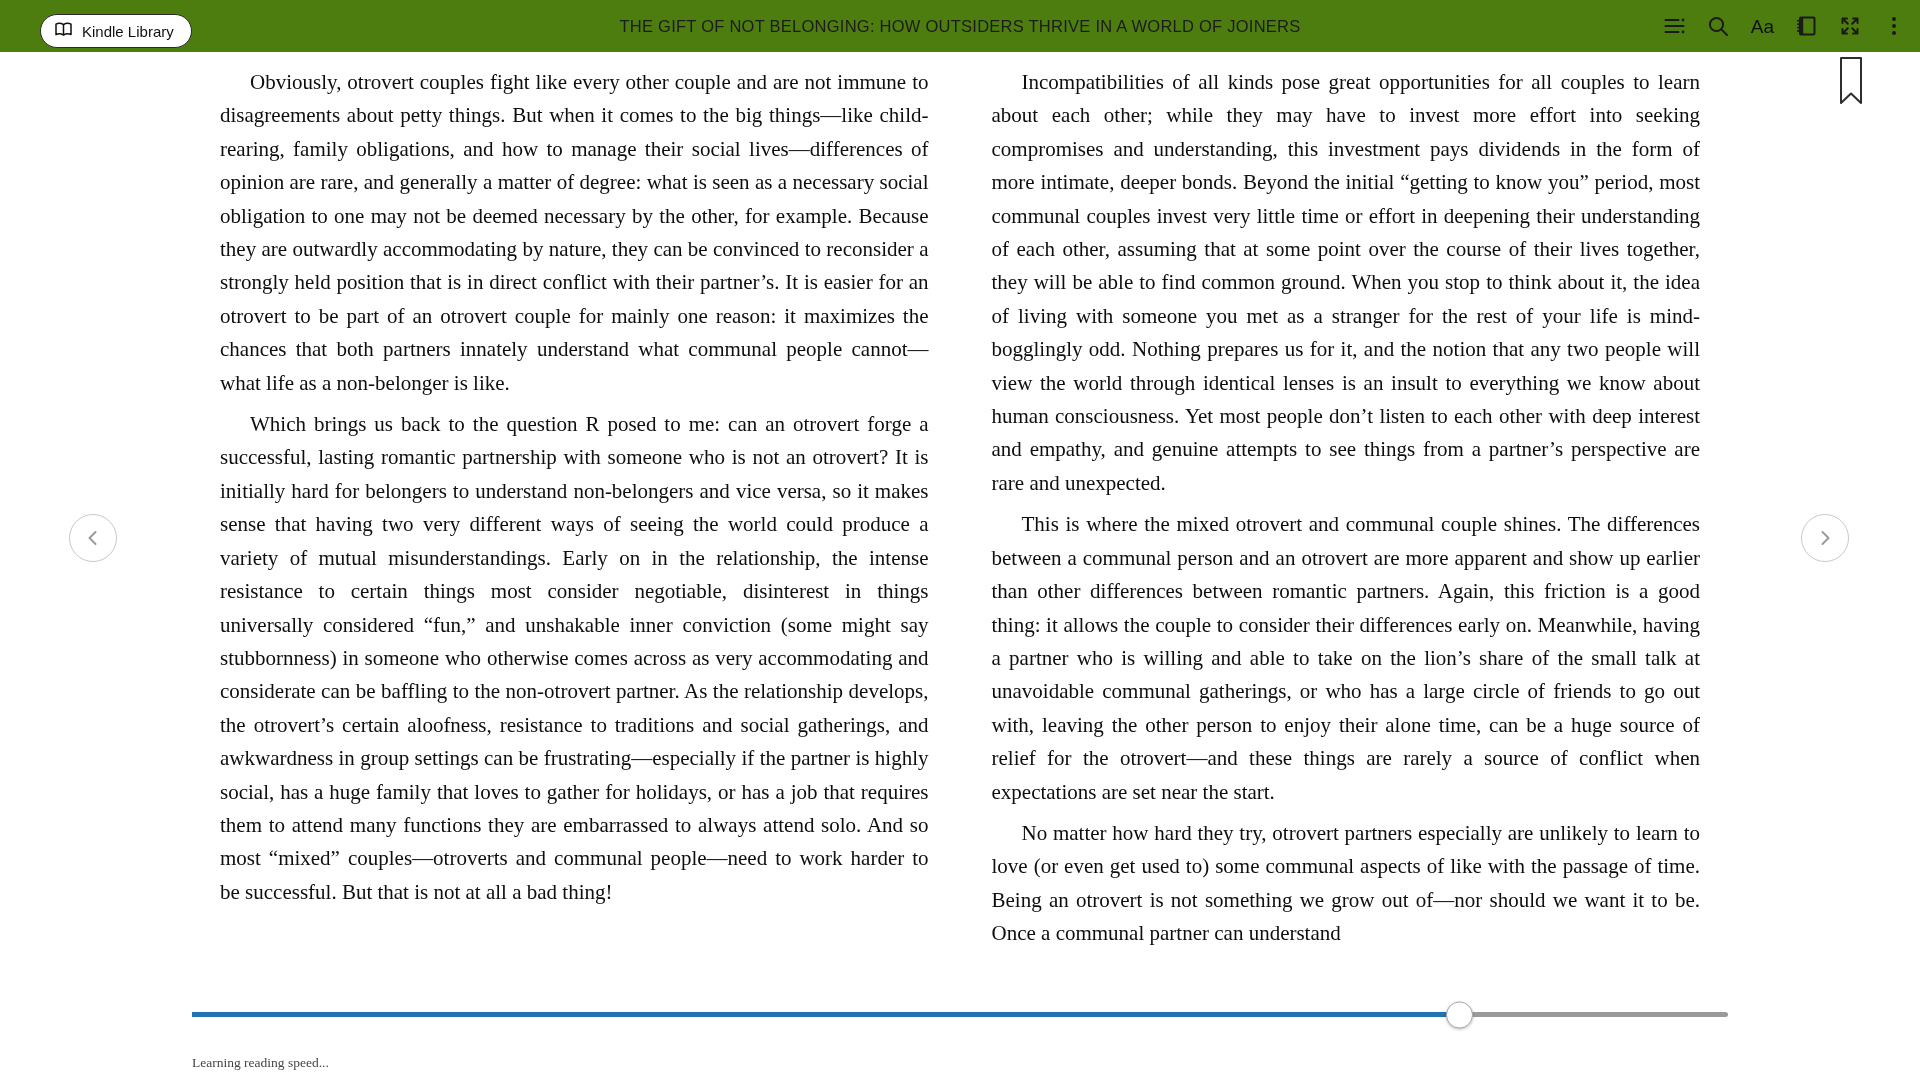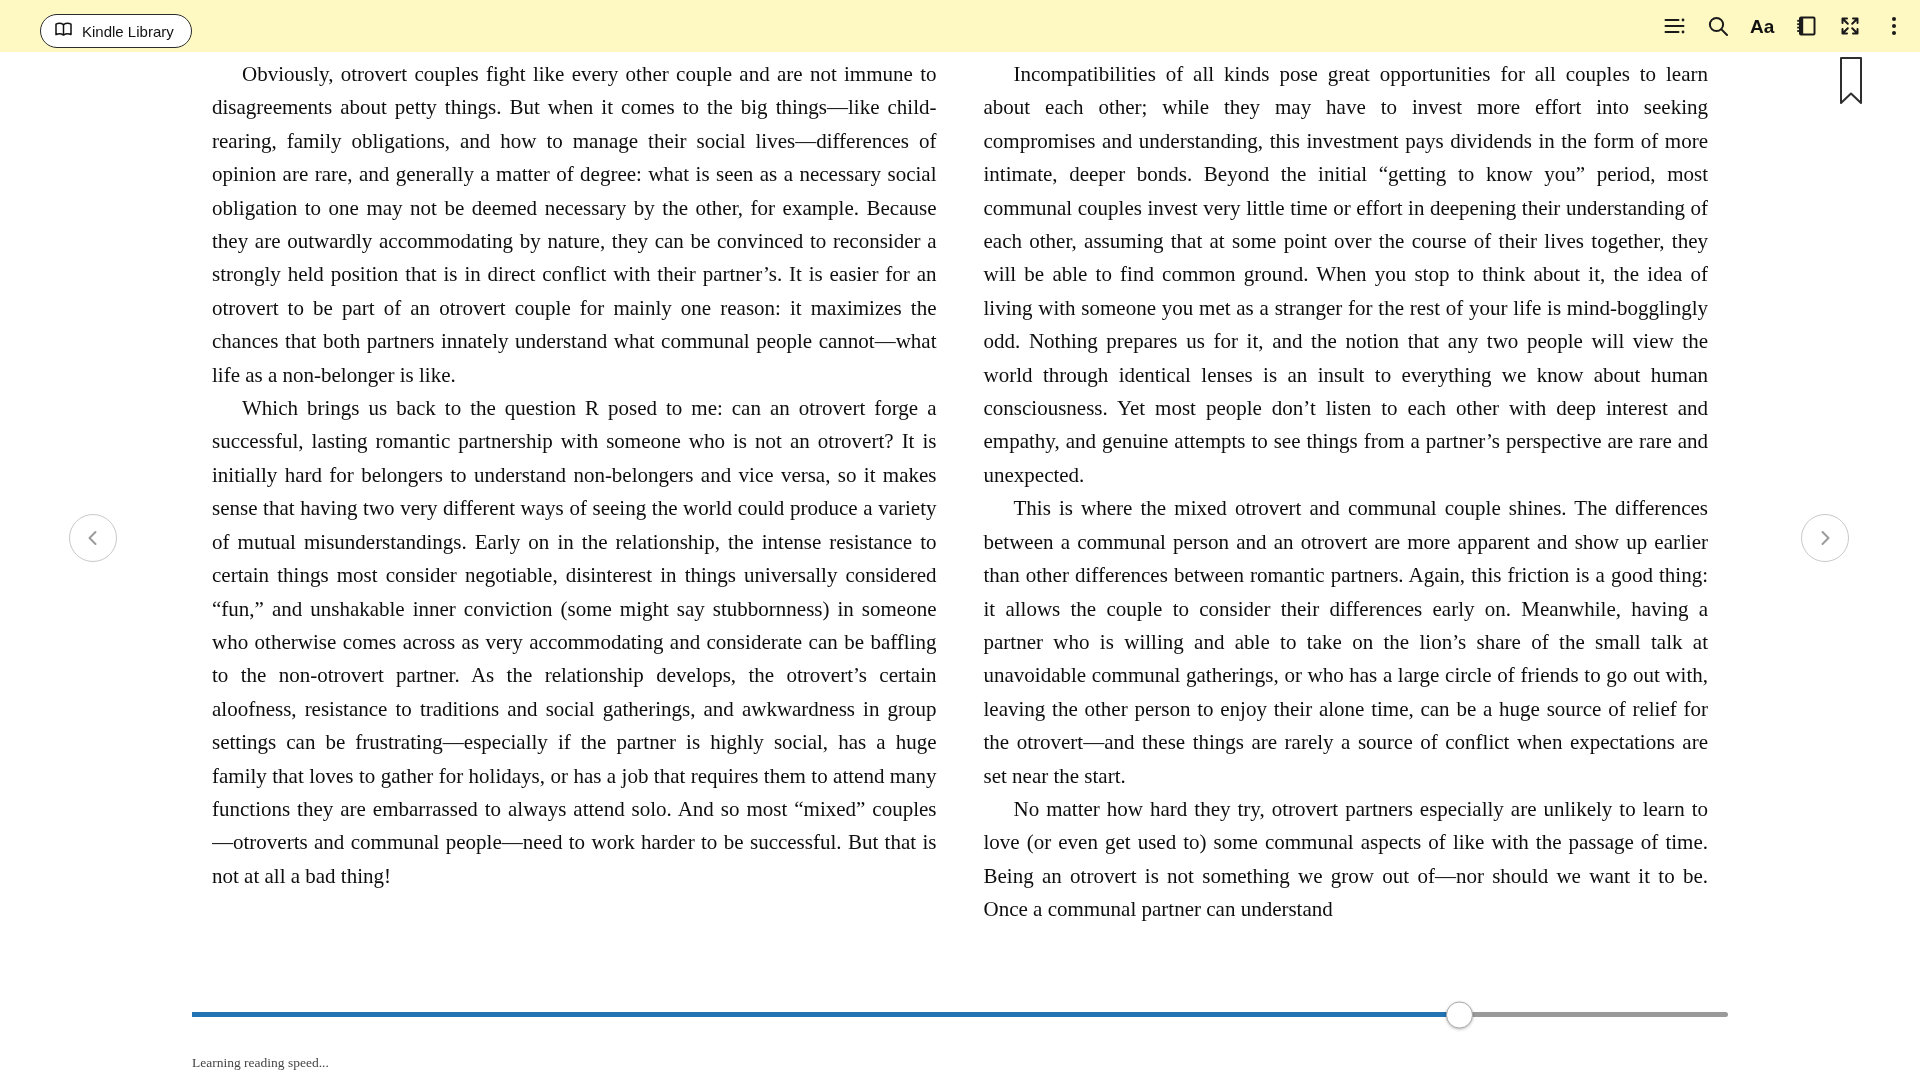--- a/index.html
+++ b/index.html
@@ -3,59 +3,58 @@
 <meta charset="utf-8">
 <style>
   html,body{margin:0;padding:0;}
   body{
     width:1920px;height:1080px;position:relative;overflow:hidden;
     background:#ffffff;font-family:"Liberation Sans",sans-serif;
   }
   
   .toolbar{
     position:absolute;left:0;top:0;width:1920px;height:52px;
-    background:#fef9c3;
+    background:#4d7c0f;
   }
   .library-btn{
     position:absolute;left:40px;top:14px;height:34px;box-sizing:border-box;
     display:flex;align-items:center;gap:9px;padding:0 17px 0 13px;
     background:#fff;border:1.5px solid #2b2b2b;border-radius:17px;
     font-size:15px;color:#111;cursor:pointer;white-space:nowrap;
   }
   .page-title{
     position:absolute;left:300px;right:300px;top:0;height:52px;
     display:flex;align-items:center;justify-content:center;
     font-size:16.5px;letter-spacing:.25px;color:#1c1c1c;white-space:nowrap;
   }
   .toolbar-icons{
     position:absolute;right:14px;top:0;height:52px;
     display:flex;align-items:center;gap:20px;
   }
   .icon-btn{
-    width:24px;height:24px;display:flex;align-items:center;justify-content:flex-start;
+    width:24px;height:24px;display:flex;align-items:center;justify-content:flex-end;
     background:none;border:none;padding:0;color:#1a1a1a;cursor:pointer;
     font-family:"Liberation Sans",sans-serif;
-    font-weight:bold;
   }
   .icon-btn svg{display:block;}
   .aa-glyph{font-size:19px;color:#111;line-height:1;}
   
   .bookmark{position:absolute;left:1840px;top:57px;cursor:pointer;}
   
   .content{
     position:absolute;left:212px;top:52px;width:1496px;height:945px;
     display:flex;gap:47px;overflow:hidden;
   }
   .column{
     width:725px;box-sizing:border-box;padding-top:6px;
     font-family:"Liberation Serif","DejaVu Serif",serif;
     font-size:21px;line-height:33.4px;color:#0e0e0e;
     text-align:justify;
   }
-  .column p{margin:0;text-indent:30px;}
+  .column p{margin:8px;text-indent:30px;}
   
   .nav-btn{
     position:absolute;top:514px;width:48px;height:48px;box-sizing:border-box;
     border:1px solid #c9c9c9;border-radius:50%;background:#fff;
     display:flex;align-items:center;justify-content:center;color:#9a9a9a;cursor:pointer;
   }
   .nav-prev{left:69px;}
   .nav-next{left:1801px;}
   
   .slider{
@@ -90,20 +89,21 @@
   <button class="library-btn">
     <span>
       <svg width="19" height="17" viewBox="0 0 19 17" fill="none" stroke="#111" stroke-width="1.5" stroke-linejoin="round">
         <path d="M2 3.2 C4.4 1.9 7 2 9.5 3.6 C12 2 14.6 1.9 17 3.2 V13.6 C14.6 12.4 12 12.5 9.5 14 C7 12.5 4.4 12.4 2 13.6 Z"></path>
         <path d="M9.5 3.6 V14"></path>
       </svg>
     </span>
     <span>Kindle Library</span>
   </button>
 
+  <div class="page-title">THE GIFT OF NOT BELONGING: HOW OUTSIDERS THRIVE IN A WORLD OF JOINERS</div>
 
   <div class="toolbar-icons">
     <button class="icon-btn" title="Go to">
       <svg width="24" height="24" viewBox="0 0 24 24" fill="none" stroke="#1a1a1a" stroke-width="2" stroke-linecap="round">
         <path d="M3.5 6 H16.5"></path>
           <path d="M3.5 12 H21.5"></path>
           <path d="M3.5 18 H16.5"></path>
         <circle cx="21" cy="6" r="1.4" fill="#1a1a1a" stroke="none"></circle>
         <circle cx="21" cy="18" r="1.4" fill="#1a1a1a" stroke="none"></circle>
       </svg>

